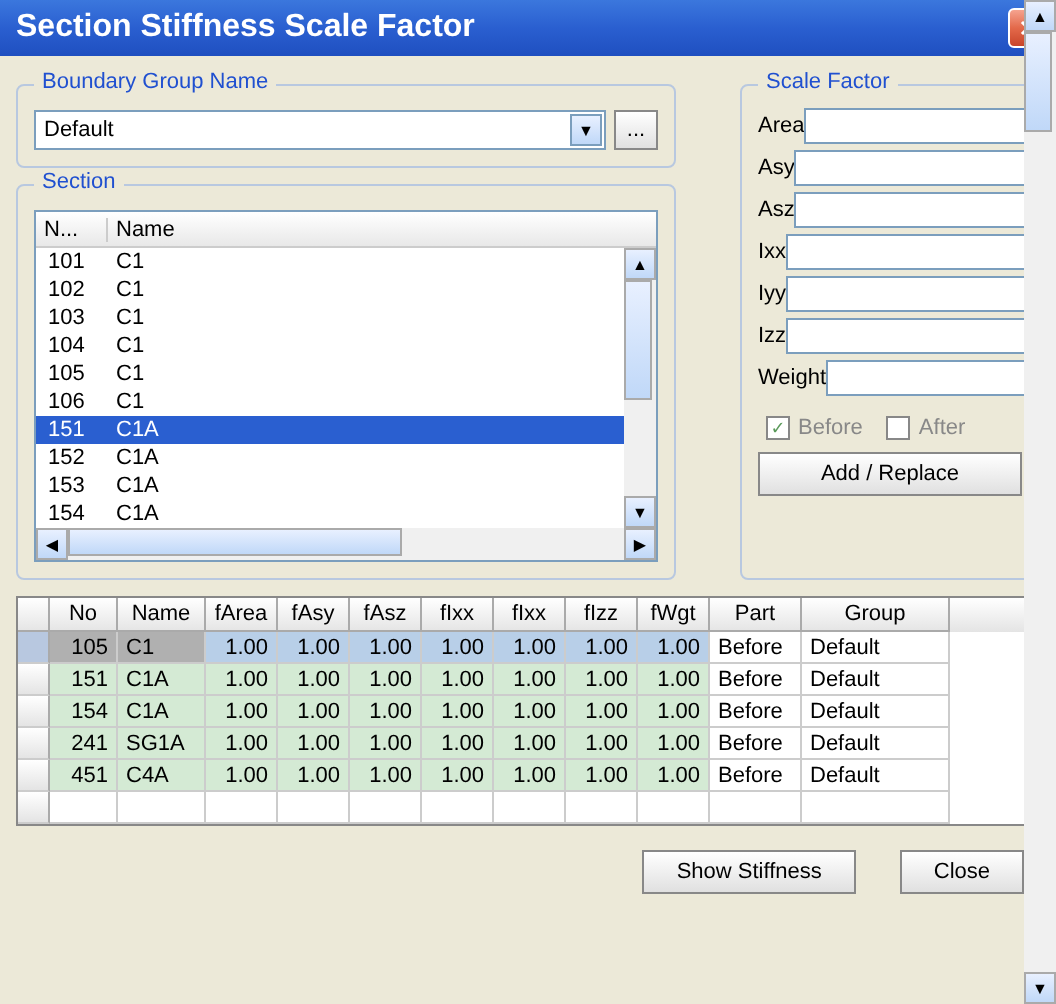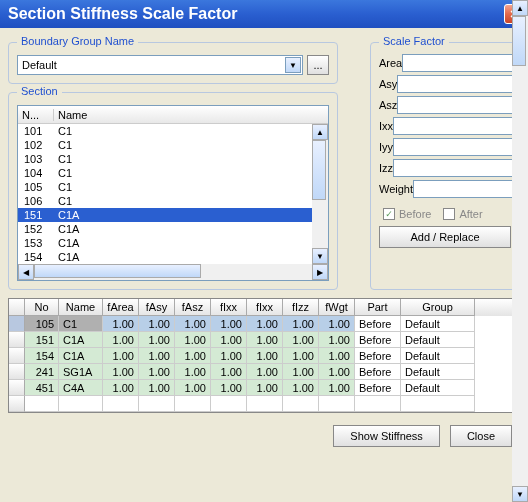--- a/index.html
+++ b/index.html
@@ -51,21 +51,21 @@
 .gc.rowhead { background: linear-gradient(#fff,#e4e4e4); border-right: 1px solid #aaa; }
 .sel-row .gc.rowhead { background: #b8c8e0; }
 .sel-row .gc.no { background: #b0b0b0; }
 .sel-row .gc.name { background: #b0b0b0; }
 .green { background: #d4ead4; }
 .bluecell { background: #b8cfe8; }
 .grid-vscroll { width: 16px; }
 .w-rh{width:16px}.w-no{width:34px}.w-nm{width:44px}.w-f{width:36px}.w-pt{width:46px}.w-gp{width:74px}
 .grid-wrap{display:flex}
 .grid-left{flex:1}
-.footer { display: flex; justify-content: flex-end; gap: 10px; padding: 12px 8px 0; }
+.footer { display: flex; justify-content: flex-end; gap: 22px; padding: 12px 8px 0; }
 .btn { height: 22px; padding: 0 16px; border: 1px solid #888; background: linear-gradient(#fff,#e0e0e0); display: flex; align-items: center; justify-content: center; }
 .col-left{flex:1;display:flex;flex-direction:column}
 </style>
 </head>
 <body>
 
 <div class="titlebar">
   <span class="titlebar-text">Section Stiffness Scale Factor</span>
   <div class="close-btn">✕</div>
 </div>

